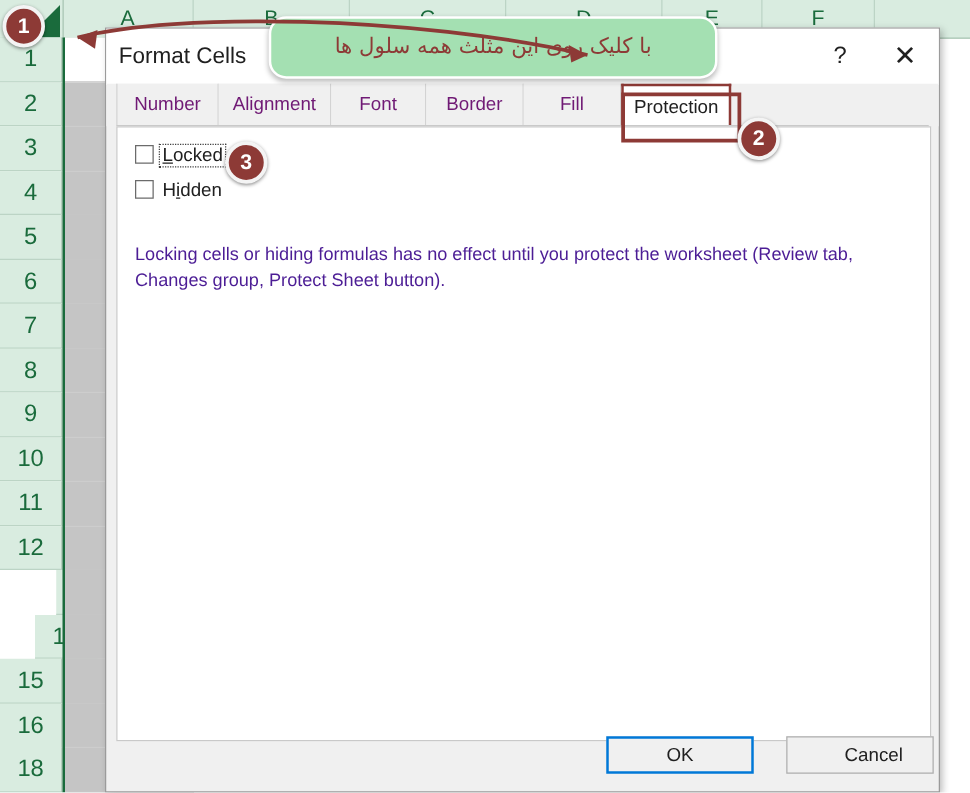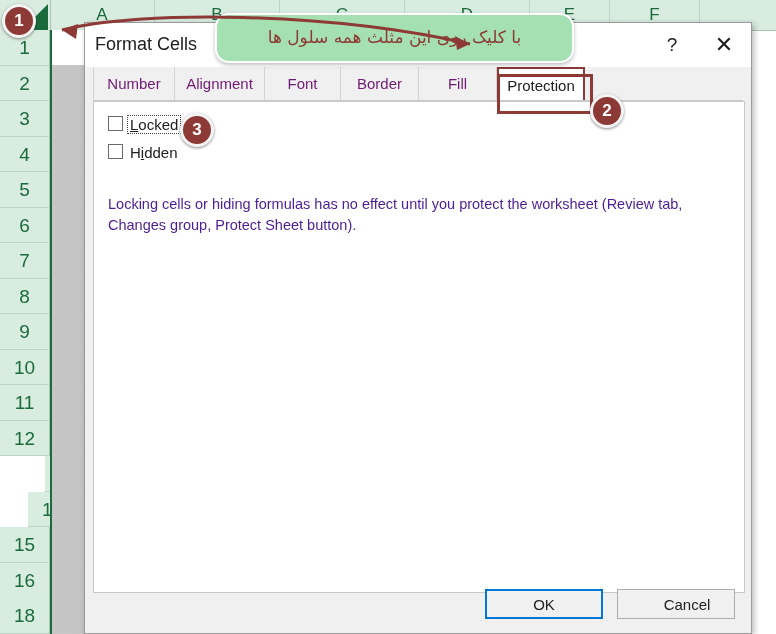--- a/index.html
+++ b/index.html
@@ -119,21 +119,21 @@
   }
 
   
   .dlg-btn{
     position:absolute;bottom:14px;height:30px;width:118px;
     font-size:15px;color:#202020;background:#f0f0f0;
     border:1px solid #adadad;box-sizing:border-box;cursor:pointer;
     font-family:"Liberation Sans", sans-serif;
   }
   #ok-button{right:148px;border:2px solid #0078d7;background:#f0f0f0;}
-  #cancel-button{right:16px;padding-left:28px;}
+  #cancel-button{right:4px;padding-left:28px;}
 
   
   .badge{
     position:absolute;width:34px;height:34px;border-radius:50%;
     background:#8d3a36;border:3px solid #f4f4f4;
     box-shadow:0 1px 3px rgba(0,0,0,.45);
     color:#ffffff;font-size:17px;font-weight:bold;
     display:flex;align-items:center;justify-content:center;
     box-sizing:border-box;z-index:60;
   }

